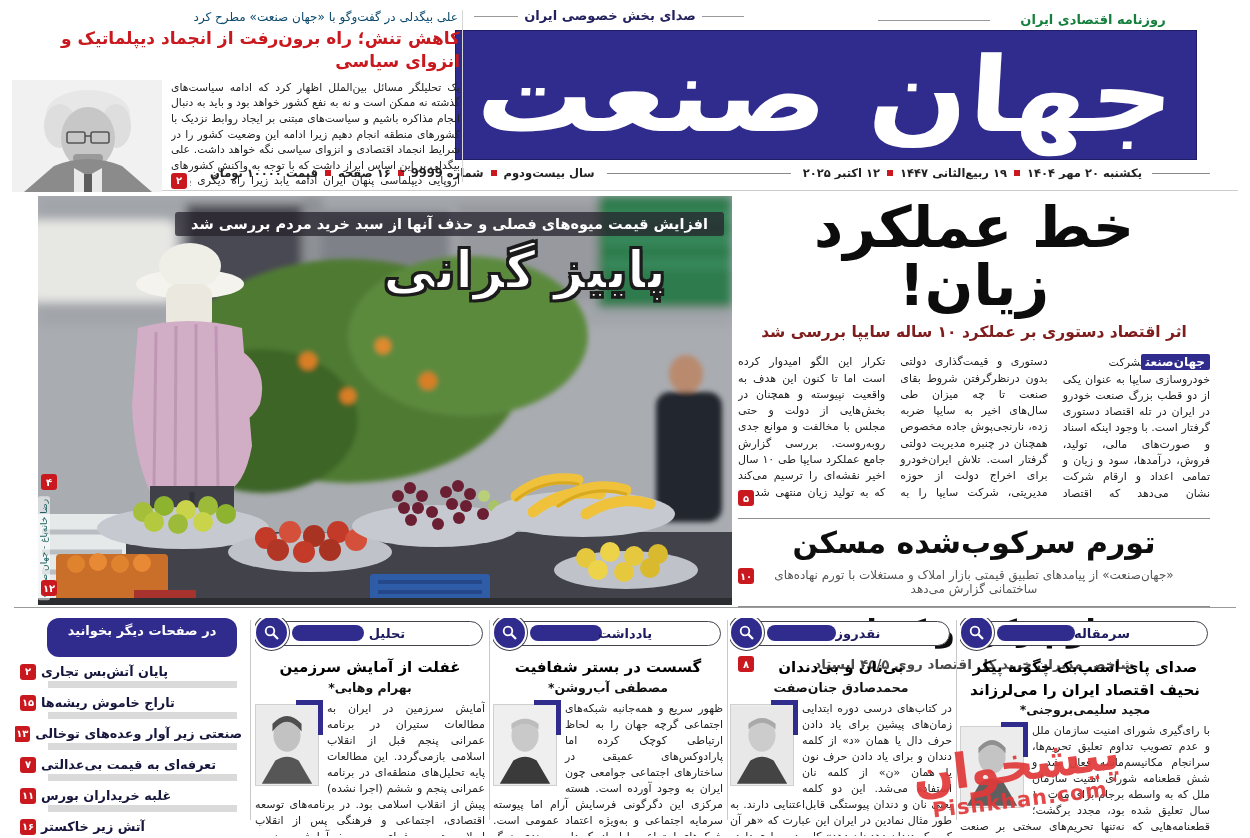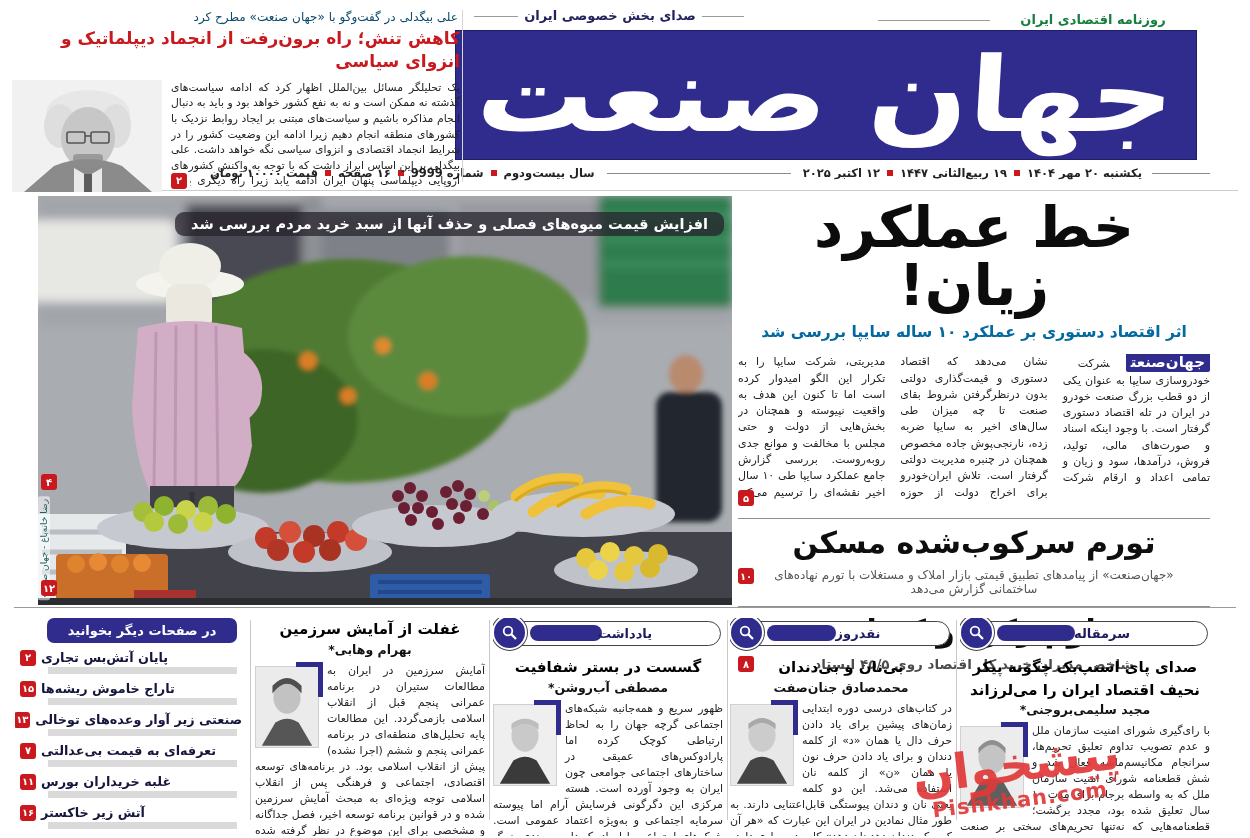--- a/index.html
+++ b/index.html
@@ -60,45 +60,45 @@
     height:110px; overflow:hidden; position:relative;
   }
   .topleft .body-text .badge { position:absolute; left:0; bottom:1px; box-shadow:0 0 0 3px #fff; }
   .topleft .portrait-frame { width:150px; height:112px; flex:0 0 auto; background:#f0f0f0; }
 
   
   .photo { position:absolute; left:38px; top:196px; width:694px; height:409px; overflow:hidden; background:#9aa0a6; }
   .photo svg.scene { position:absolute; inset:0; width:100%; height:100%; }
   .photo .kicker-strip {
     position:absolute; top:16px; right:8px; background:rgba(38,34,44,0.74);
-    color:#fff; font-size:14.5px; font-weight:bold; padding:4px 16px; border-radius:9px;
+    color:#fff; font-size:14.5px; font-weight:bold; padding:4px 16px; border-radius:3px;
     letter-spacing:0; white-space:nowrap;text-align:center;
   }
   .photo .big-title {
     position:absolute; top:44px; right:66px; color:#fff; font-size:52px; font-weight:bold;
     -webkit-text-stroke:2px #1c1c1c;
     text-shadow: 2px 2px 0 #1c1c1c, -2px 2px 0 #1c1c1c, 2px -2px 0 #1c1c1c, -2px -2px 0 #1c1c1c;
   }
   .photo .credit {
     position:absolute; left:0px; top:300px; writing-mode:vertical-rl; transform:rotate(180deg);
     font-size:9px; color:#1e5f5f; background:rgba(255,255,255,0.55); padding:3px 1px; border-radius:2px;
   }
   .photo .badge-top { position:absolute; left:3px; top:278px; }
   .photo .badge-bottom { position:absolute; left:3px; top:384px; }
 
   
   .lead { position:absolute; right:40px; top:198px; width:472px; direction:rtl; }
   .lead .headline { font-size:57px; font-weight:bold; color:#0c0c0c; text-align:center; line-height:1.02; letter-spacing:-1px; }
-  .lead .subtitle { text-align:center; color:#0369a1; font-size:15.5px; font-weight:bold; margin-top:9px; }
+  .lead .subtitle { text-align:center; color:#7f1d1d; font-size:15.5px; font-weight:bold; margin-top:9px; }
   .lead .cols {
     margin-top:13px; column-count:3; column-gap:15px;
     font-size:11px; line-height:16.3px; text-align:justify; color:#1d1d1d;
     height:148px; overflow:hidden;
   }
-  .brand-tag { background:#302c8e; color:#fff; font-size:15px; font-weight:bold; padding:1px 5px; border-radius:2px; margin-left:16px; }
+  .brand-tag { background:#302c8e; color:#fff; font-size:12px; font-weight:bold; padding:1px 5px; border-radius:2px; margin-left:0; }
   .lead .badge-row { position:relative; height:6px; }
   .lead .badge-row .badge { position:absolute; left:0; top:-12px; }
   .h-rule { border:none; border-top:1px solid #8f8f8f; margin:10px 0 6px; }
   .sec-head { font-size:30px; font-weight:bold; text-align:center; color:#0e0e0e; margin-top:2px; }
   .sec-sub { position:relative; text-align:center; font-size:12px; color:#555; margin-top:8px; padding:0 20px; }
   .sec-sub .badge { position:absolute; left:0; top:0; }
   .sec-sub.pmi { font-size:13.5px; color:#4c4c4c; font-weight:bold; }
   .bottom-rule { position:absolute; left:14px; right:14px; top:607px; height:1px; background:#9a9a9a; }
 
   
@@ -128,22 +128,22 @@
     background:#ececec; border:1px solid #d0d0d0;
   }
   .portrait.corner::before {
     content:''; position:absolute; top:-5px; right:-5px; width:22px; height:30px;
     border-top:5px solid #302c8e; border-right:5px solid #302c8e;
   }
 
   
   .sidebar { position:absolute; left:15px; top:618px; width:232px; height:218px; overflow:hidden; direction:rtl; }
   .sidebar .header {
-    margin-left:0; margin-right:10px; height:25px; line-height:25px; background:#302c8e;
-    color:#fff; font-weight:bold; font-size:13px; text-align:center; border-radius:7px;
+    margin-left:0; margin-right:10px; height:39px; line-height:25px; background:#302c8e;
+    color:#fff; font-weight:bold; font-size:13px; text-align:center; border-radius:12px;
     width:190px; margin-left:32px;
   }
   .s-item { direction:rtl; text-align:left; padding-left:5px; margin:5px 0 2px; height:17px; line-height:17px; white-space:nowrap; }
   .s-item .lbl { font-size:12.8px; font-weight:bold; color:#16163d; margin-right:5px; }
   .s-item .badge { vertical-align:middle; margin-right:5px; }
   .s-strip { height:7px; background:#dadada; margin:1px 10px 1px 33px; }
 
   
   .watermark {
     position:absolute; right:128px; top:740px; z-index:60; pointer-events:none;
@@ -322,20 +322,21 @@
       <circle cx="560" cy="374" r="10" fill="#edd34a"></circle>
         <circle cx="586" cy="376" r="10" fill="#e6c83f"></circle>
       <circle cx="612" cy="372" r="10" fill="#d9b92e"></circle>
       <rect x="332" y="378" width="120" height="31" rx="3" fill="#2f5ca6"></rect>
       <line x1="340" y1="386" x2="444" y2="386" stroke="#24488a" stroke-width="4"></line>
       <line x1="340" y1="396" x2="444" y2="396" stroke="#24488a" stroke-width="4"></line>
       <rect x="96" y="394" width="62" height="15" fill="#a8332e"></rect>
       <rect x="0" y="402" width="694" height="7" fill="#2c2d30"></rect>
     </svg>
     <div class="kicker-strip">افزایش قیمت میوه‌های فصلی و حذف آنها از سبد خرید مردم بررسی شد</div>
+    <div class="big-title">پاییز گرانی</div>
     <span class="badge badge-top">۴</span>
     <div class="credit">رضا خانه‌باغ - جهان صنعت</div>
     <span class="badge badge-bottom">۱۲</span>
   </div>
 
   <div class="lead">
     <div class="headline">خط عملکرد زیان!</div>
     <div class="subtitle">اثر اقتصاد دستوری بر عملکرد ۱۰ ساله سایپا بررسی شد</div>
     <p class="cols"><span class="brand-tag">جهان‌صنعت</span><span>شرکت خودروسازی سایپا به عنوان یکی از دو قطب بزرگ صنعت خودرو در ایران در تله اقتصاد دستوری گرفتار است. با وجود اینکه اسناد و صورت‌های مالی، تولید، فروش، درآمدها، سود و زیان و تمامی اعداد و ارقام شرکت نشان می‌دهد که اقتصاد دستوری و قیمت‌گذاری دولتی بدون درنظرگرفتن شروط بقای صنعت تا چه میزان طی سال‌های اخیر به سایپا ضربه زده، نارنجی‌پوش جاده مخصوص همچنان در چنبره مدیریت دولتی گرفتار است. تلاش ایران‌خودرو برای اخراج دولت از حوزه مدیریتی، شرکت سایپا را به تکرار این الگو امیدوار کرده است اما تا کنون این هدف به واقعیت نپیوسته و همچنان در بخش‌هایی از دولت و حتی مجلس با مخالفت و موانع جدی روبه‌روست. بررسی گزارش جامع عملکرد سایپا طی ۱۰ سال اخیر نقشه‌ای را ترسیم می‌کند که به تولید زیان منتهی شده و نه‌تنها دیگر توان پاسخگویی به نیاز بازار خودرو را ندارد بلکه هر روز بیش از پیش به خطر ورشکستگی و تعطیلی نزدیک می‌شود.</span></p>
     <div class="badge-row">
@@ -434,20 +435,30 @@
             <ellipse cx="32" cy="30" rx="14" ry="17" fill="#c9c9c9"></ellipse>
             <path d="M18,24 Q32,12 46,24 L46,18 Q32,8 18,18 Z" fill="#bdbdbd"></path>
             <path d="M6,80 L20,56 Q32,48 44,56 L58,80 Z" fill="#3a3a3a"></path>
           </svg>
       </span>
       <span>ظهور سریع و همه‌جانبه شبکه‌های اجتماعی گرچه جهان را به لحاظ ارتباطی کوچک کرده اما پارادوکس‌های عمیقی در ساختارهای اجتماعی جوامعی چون ایران به وجود آورده است. هسته مرکزی این دگرگونی فرسایش آرام اما پیوسته سرمایه اجتماعی و به‌ویژه اعتماد عمومی است. شبکه‌های اجتماعی با ایجاد یک دایره پیوندی بزرگ افراد را به سادگی به منابع اطلاعاتی و اشخاص دوردست متصل می‌کنند اما این پیوندها اغلب سطحی و ضعیف هستند و جایگزین مناسبی برای پیوندهای قوی و عمیق که در نهادهایی چون خانواده، محله و گروه‌های مرجع سنتی شکل می‌گرفتند نیستند.</span>
     </div>
   </div>
 
   <div class="op-col c3">
+    <div class="pill">
+      <span class="seg"></span>
+      <span class="logo-circle">
+        <svg width="17" height="17" viewBox="0 0 17 17">
+            <circle cx="7" cy="7" r="4.3" fill="none" stroke="#fff" stroke-width="1.8"></circle>
+            <line x1="10.4" y1="10.4" x2="15" y2="15" stroke="#fff" stroke-width="2.2"></line>
+          </svg>
+      </span>
+      <span class="label">تحلیل</span>
+    </div>
     <div class="headline">غفلت از آمایش سرزمین</div>
     <div class="author">بهرام وهابی*</div>
     <div class="body">
       <span class="portrait corner">
         <svg viewBox="0 0 64 80" width="62" height="80">
             <rect width="64" height="80" fill="#ebebeb"></rect>
             <ellipse cx="32" cy="30" rx="14" ry="17" fill="#c2c2c2"></ellipse>
             <path d="M17,26 Q32,6 47,26 L47,18 Q32,2 17,18 Z" fill="#4e4e4e"></path>
             <path d="M6,80 L20,56 Q32,48 44,56 L58,80 Z" fill="#565656"></path>
           </svg>

